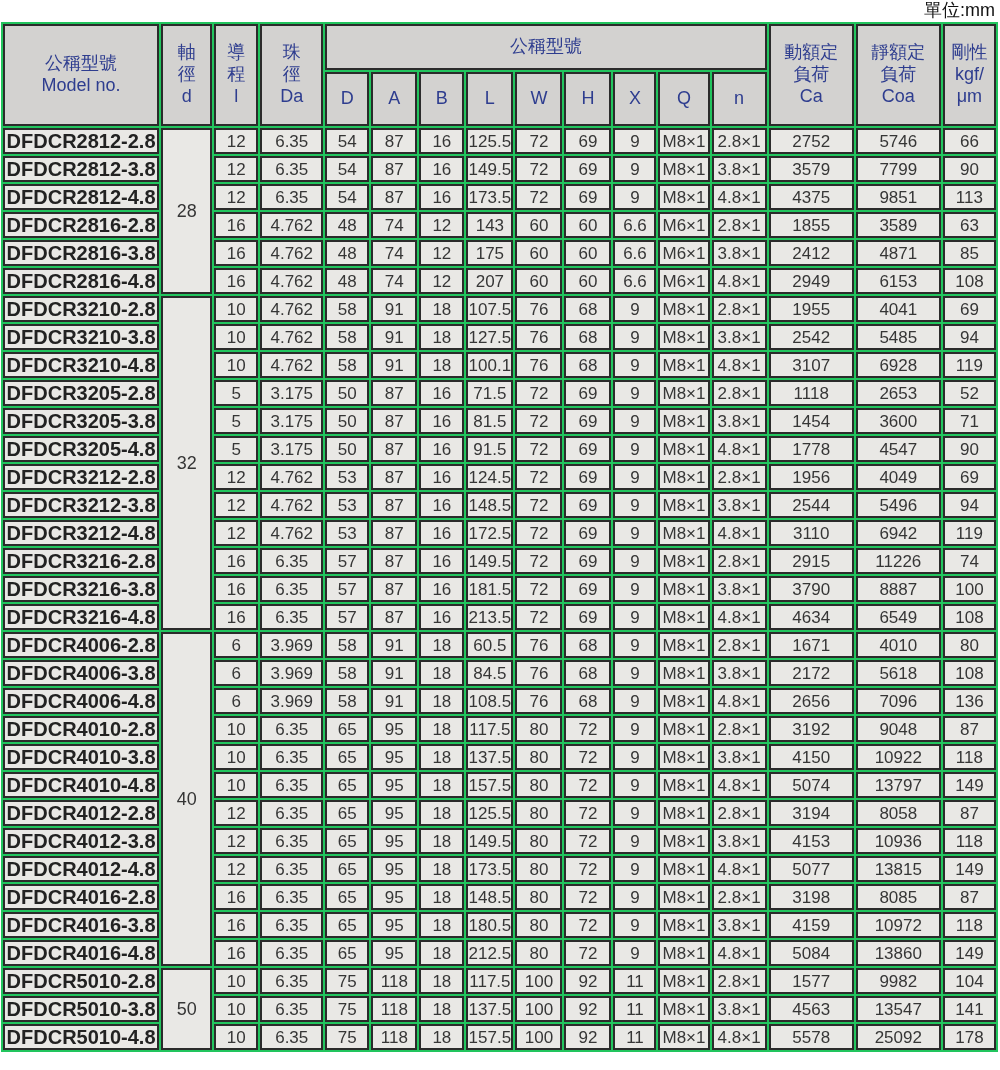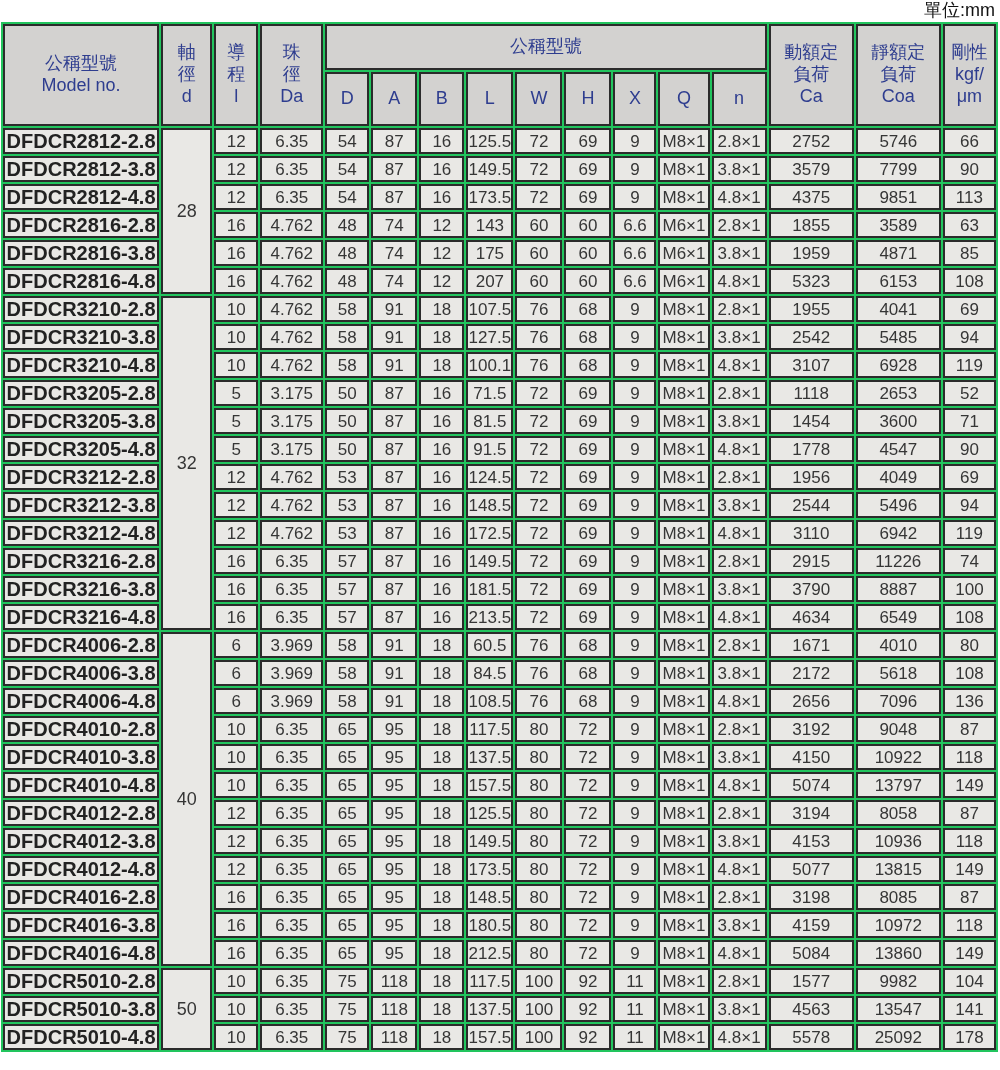--- a/index.html
+++ b/index.html
@@ -206,38 +206,38 @@
           <td class="num">4.762</td>
           <td class="num">48</td>
           <td class="num">74</td>
           <td class="num">12</td>
           <td class="num">175</td>
           <td class="num">60</td>
           <td class="num">60</td>
           <td class="num">6.6</td>
           <td class="num">M6×1</td>
           <td class="num">3.8×1</td>
-          <td class="num">1959</td>
+          <td class="num">2412</td>
           <td class="num">4871</td>
           <td class="num">85</td>
         </tr>
         <tr>
           <td class="model">DFDCR2816-4.8</td>
           <td class="num">16</td>
           <td class="num">4.762</td>
           <td class="num">48</td>
           <td class="num">74</td>
           <td class="num">12</td>
           <td class="num">207</td>
           <td class="num">60</td>
           <td class="num">60</td>
           <td class="num">6.6</td>
           <td class="num">M6×1</td>
           <td class="num">4.8×1</td>
-          <td class="num">5323</td>
+          <td class="num">2949</td>
           <td class="num">6153</td>
           <td class="num">108</td>
         </tr>
         <tr>
           <td class="model">DFDCR3210-2.8</td>
           <td class="dcell" rowspan="12">32</td>
           <td class="num">10</td>
           <td class="num">4.762</td>
           <td class="num">58</td>
           <td class="num">91</td>

